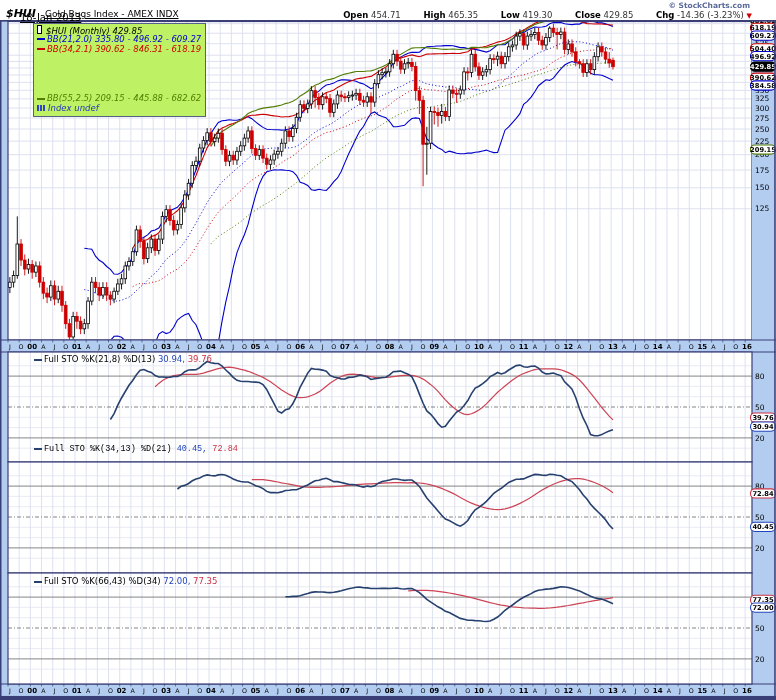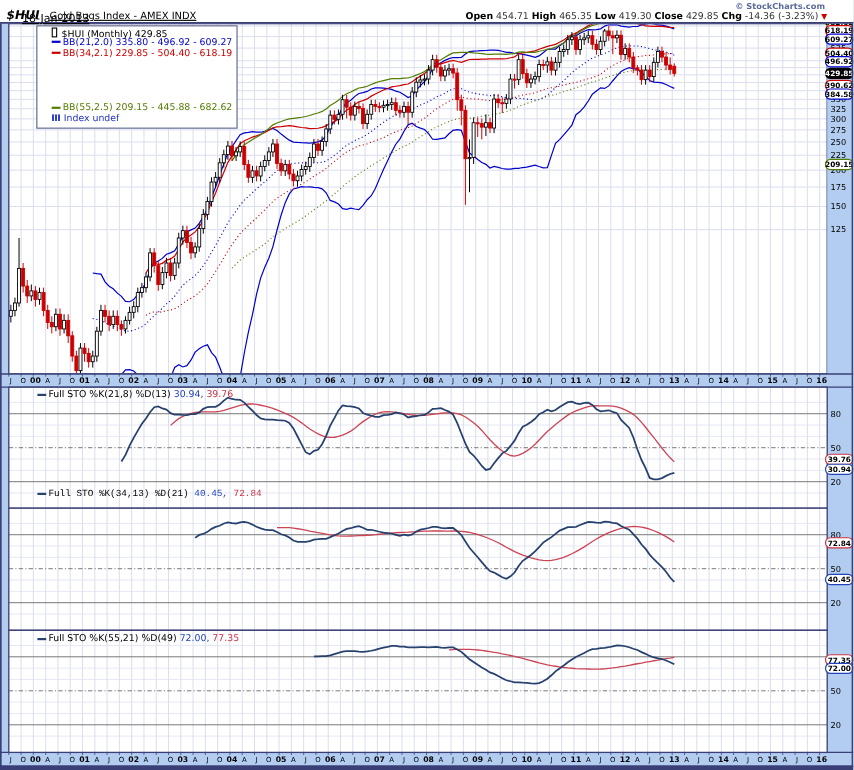--- a/index.html
+++ b/index.html
@@ -8,25 +8,25 @@
   #chart-svg{position:absolute;left:0;top:0;}
   
   #header{position:absolute;left:0;top:0;width:776px;height:20px;background:#fff;
           border-bottom:1.5px solid #3a3f77;z-index:3;}
   #title-line{position:absolute;left:6px;top:2px;white-space:nowrap;}
   .sym{font-weight:bold;font-size:11px;color:#000;font-style:italic;}
   .ttl{font-size:9px;color:#000;margin-left:4px;text-decoration:underline;}
   #date-line{position:absolute;left:20px;top:12px;font-size:10px;color:#000;text-decoration:underline;}
   #copyright{position:absolute;right:26px;top:1px;font-size:7.5px;color:#5a6a9a;font-weight:bold;}
   #quote-line{position:absolute;right:24px;top:10px;font-size:8.5px;color:#333;white-space:nowrap;}
-  #quote-line b{color:#000;margin-left:0;}
+  #quote-line b{color:#000;margin-left:20px;}
   .chg-arrow{color:#cc0000;font-size:7px;}
   
-  #legend{position:absolute;left:33px;top:23px;background:#ffffff;border:1px solid #55608a;
-          padding:1px 4px 2px 13px;z-index:2;font-size:8.5px;line-height:9.8px;white-space:nowrap;}
+  #legend{position:absolute;left:33px;top:23px;background:#bef264;border:1px solid #55608a;
+          padding:1px 4px 2px 3px;z-index:2;font-size:8.5px;line-height:9.8px;white-space:nowrap;font-style:italic;}
   .lrow{height:9.8px;}
   .ico-dash{display:inline-block;width:8px;height:2px;background:#000;vertical-align:middle;margin-right:2px;}
   .ico-candle{display:inline-block;width:3px;height:7px;border:1px solid #000;background:#fff;margin-right:4px;}
   .ico-vol{display:inline-block;width:8px;height:6px;margin-right:3px;
            background:repeating-linear-gradient(90deg,#3344cc 0 2px,transparent 2px 3px);}
   
   .plabel{position:absolute;left:34px;z-index:2;font-size:8.5px;color:#000;white-space:nowrap;}
   .kval{color:#2244bb;}
   .dval{color:#cc3344;}
 </style>
@@ -1103,39 +1103,39 @@
   </div>
 
   <div id="legend">
     <div class="lrow" style="color: rgb(0, 0, 0);">
       <span class="ico-candle"></span><span>$HUI (Monthly) 429.85</span>
     </div>
     <div class="lrow" style="color: rgb(0, 0, 204);">
       <span class="ico-dash" style="background: rgb(0, 0, 204);"></span><span>BB(21,2.0) 335.80 - 496.92 - 609.27</span>
     </div>
     <div class="lrow" style="color: rgb(204, 0, 0);">
-      <span class="ico-dash" style="background: rgb(204, 0, 0);"></span><span>BB(34,2.1) 229.85 - 504.40 - 618.19</span>
+      <span class="ico-dash" style="background: rgb(204, 0, 0);"></span><span>BB(34,2.1) 390.62 - 846.31 - 618.19</span>
     </div>
     <div class="lrow" style="color: rgb(82, 125, 0); margin-top: 40px;">
       <span class="ico-dash" style="background: rgb(82, 125, 0);"></span><span>BB(55,2.5) 209.15 - 445.88 - 682.62</span>
     </div>
     <div class="lrow" style="color: rgb(34, 51, 187);">
       <span class="ico-vol"></span><span>Index undef</span>
     </div>
   </div>
 
   <div class="plabel" style="top:354px;">
     <span class="ico-dash" style="background:#27416f;"></span><span>Full STO %K(21,8) %D(13)</span>
     <span class="kval">30.94,</span>
     <span class="dval">39.76</span>
   </div>
   <div class="plabel" style="top:444px;font-family:Liberation Mono, monospace;">
     <span class="ico-dash" style="background:#27416f;"></span><span>Full STO %K(34,13) %D(21)</span>
     <span class="kval">40.45,</span>
     <span class="dval">72.84</span>
   </div>
   <div class="plabel" style="top:576px;">
-    <span class="ico-dash" style="background:#27416f;"></span><span>Full STO %K(55,21) %D(49)</span>
+    <span class="ico-dash" style="background:#27416f;"></span><span>Full STO %K(66,43) %D(34)</span>
     <span class="kval">72.00,</span>
     <span class="dval">77.35</span>
   </div>
 
 </div>
 
 </body></html>

